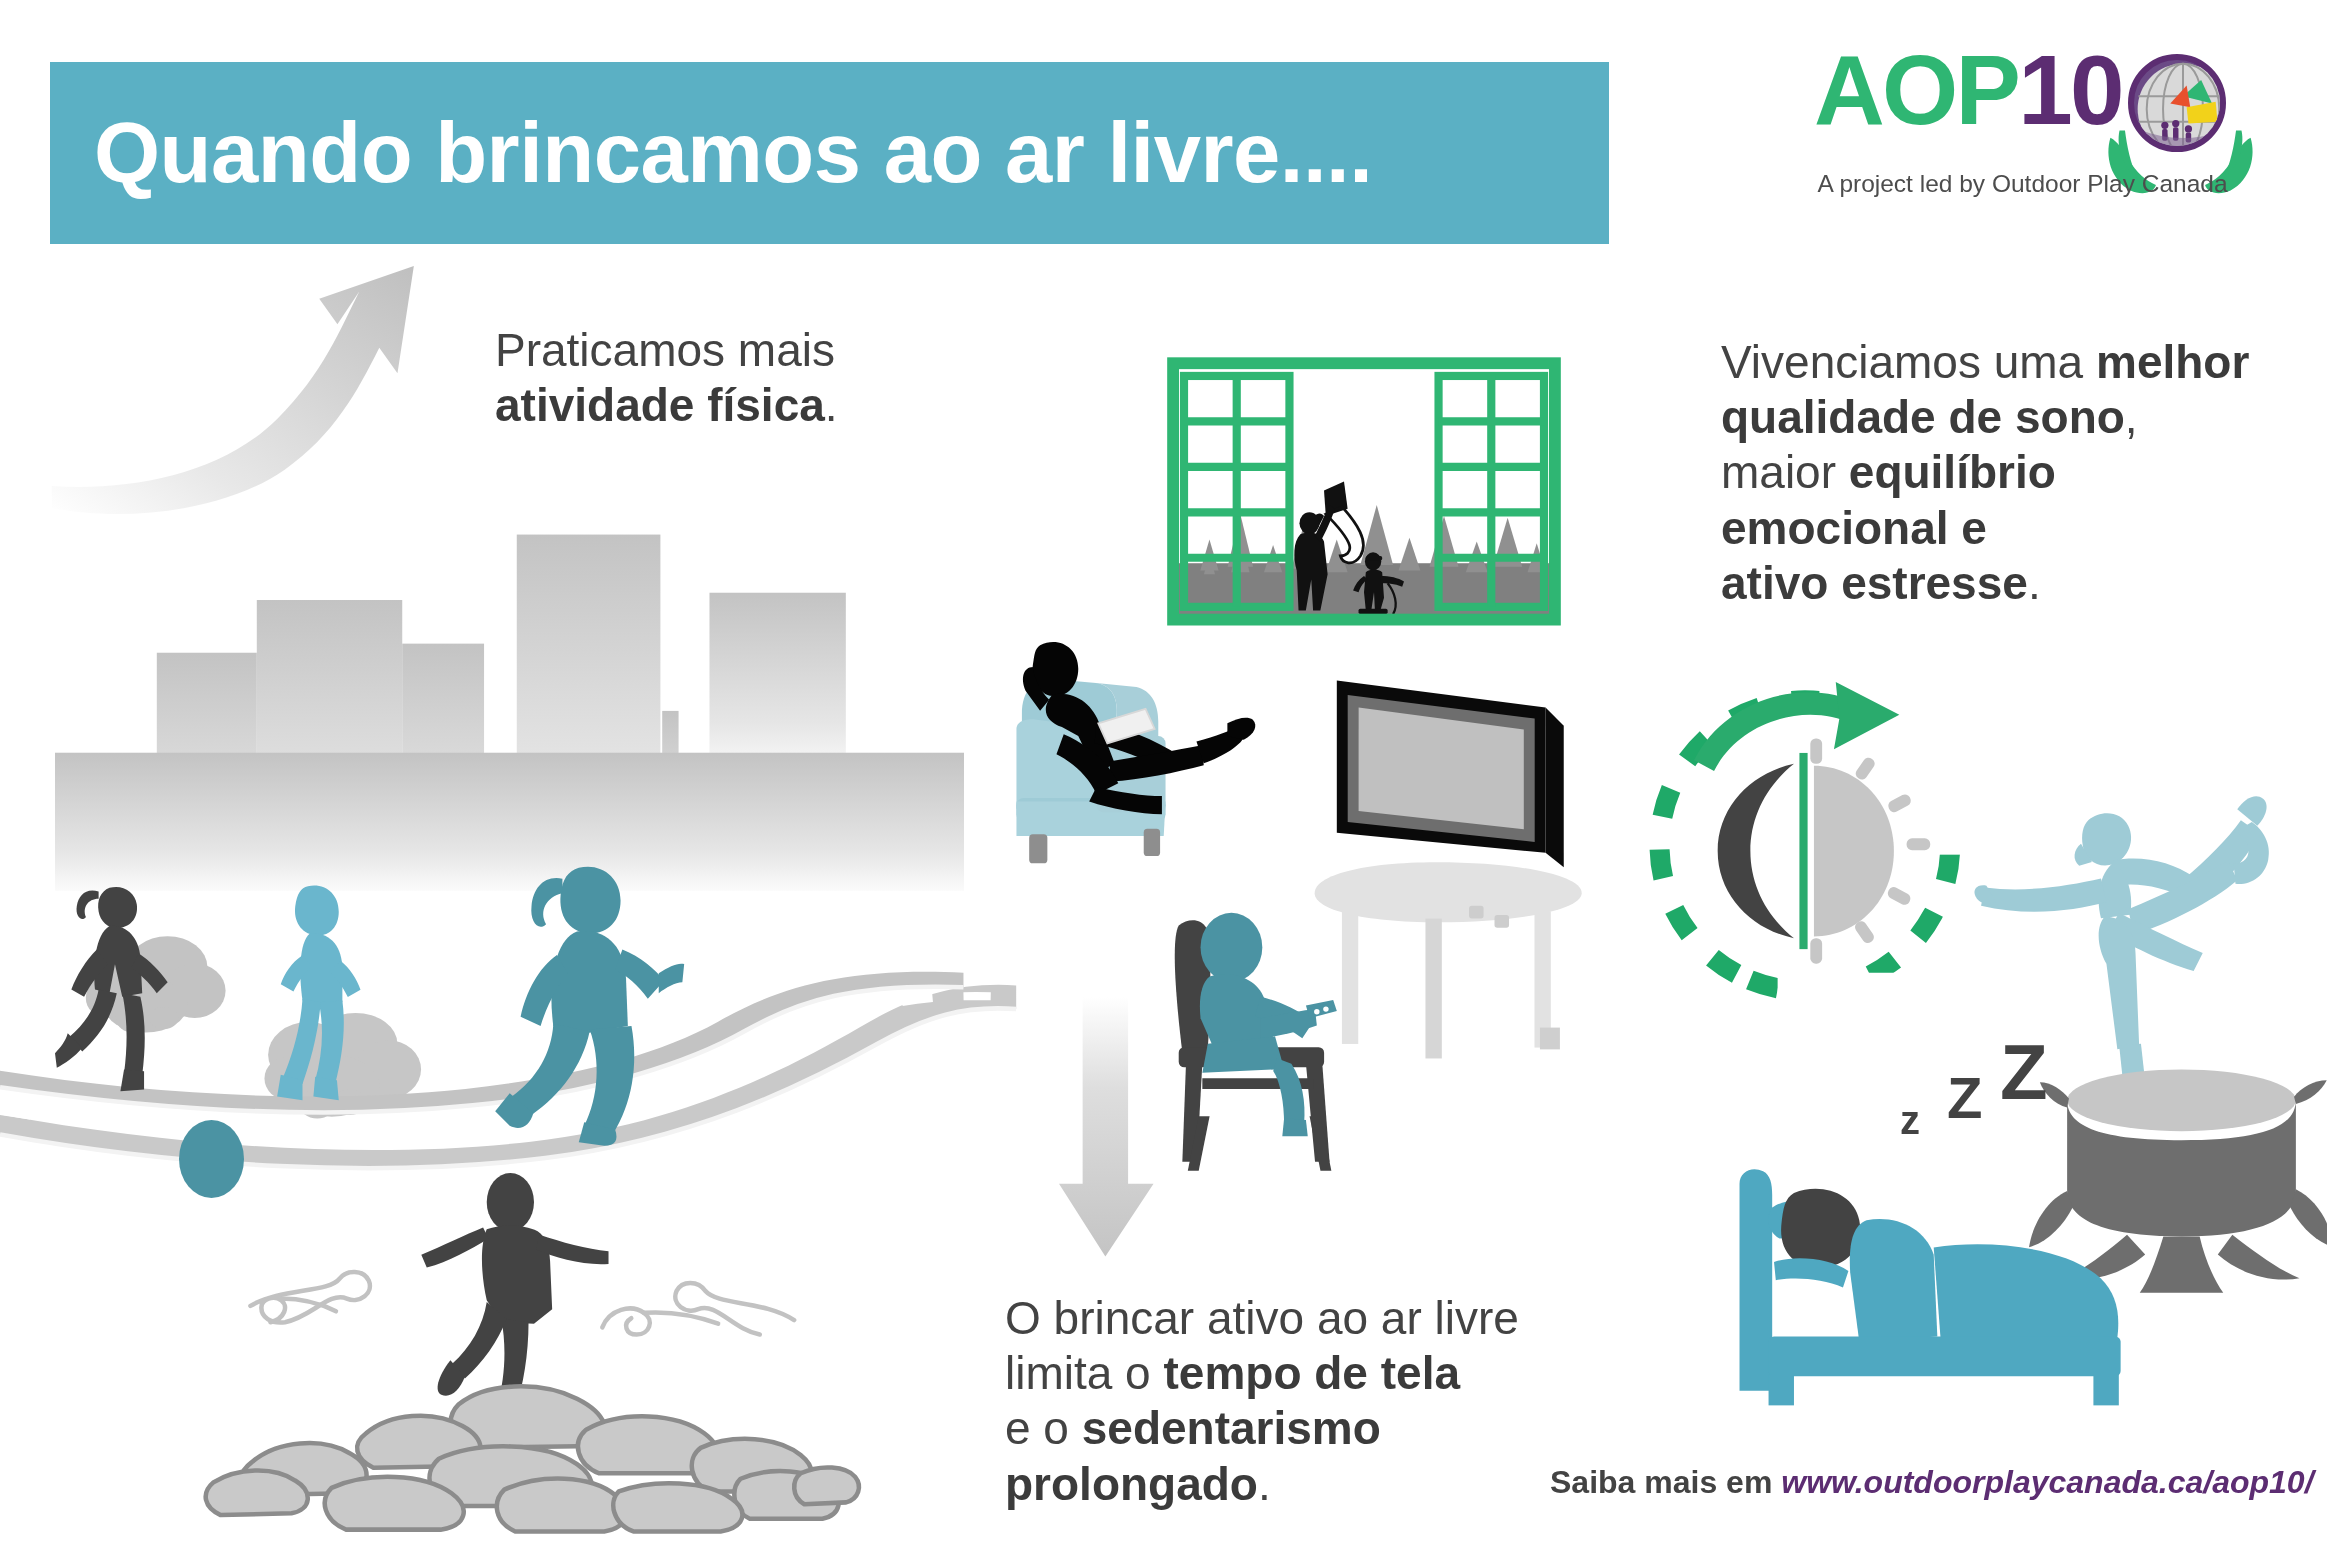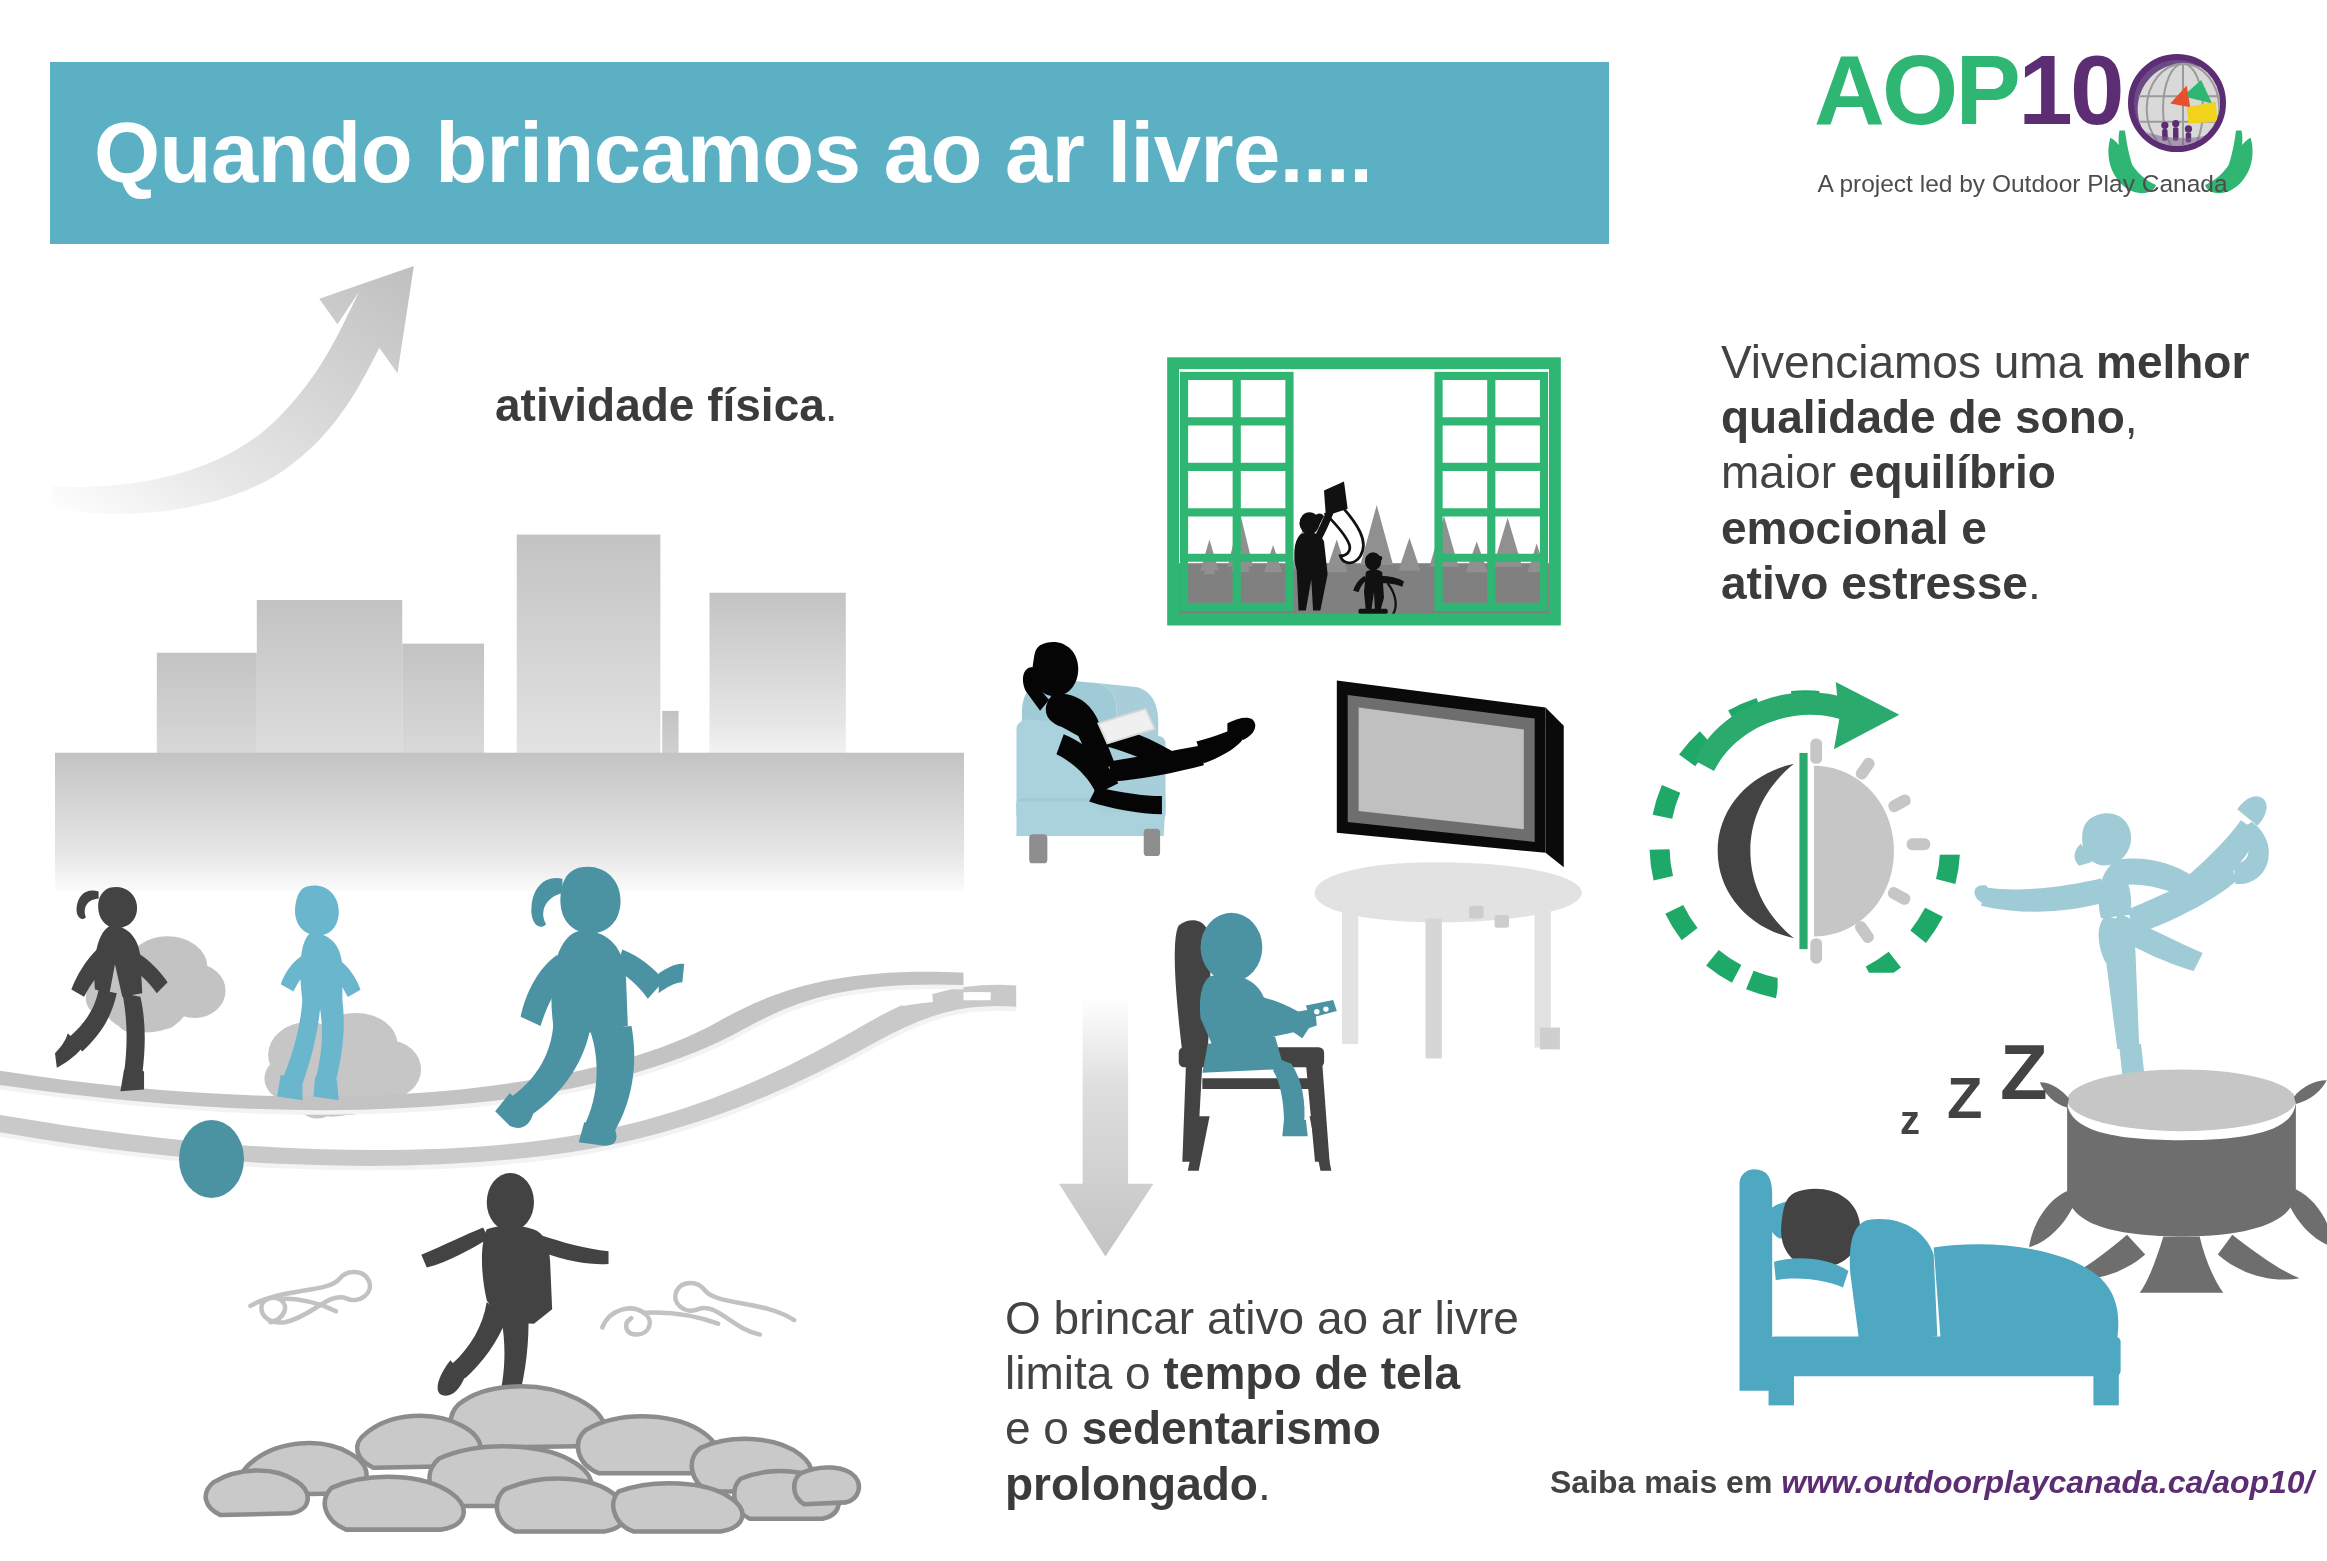--- a/index.html
+++ b/index.html
@@ -100,21 +100,21 @@
         <stop offset="0.30" stop-color="#e8e8e8"></stop>
         <stop offset="1" stop-color="#bfbfbf"></stop>
       </linearGradient>
     </defs>
     <path d="M2 244 C90 250 190 230 250 170 C300 120 320 70 340 30
              L316 66 L296 38 L400 2 L382 120 L362 92
              C338 140 312 188 258 226 C192 272 82 284 2 268 Z" fill="url(#upArrowGrad)"></path>
   </svg>
 
   <div class="abs body-text" id="text-physical">
-    <br>
+    <span>Praticamos mais</span><br>
     <b>atividade física</b><span>.</span>
   </div>
 
   <svg class="abs" style="left:55px;top:509px;" width="909" height="382" viewBox="0 0 1000 420">
     <defs>
       <linearGradient id="cityGrad" x1="0" y1="0" x2="0" y2="1">
         <stop offset="0" stop-color="#c3c3c3"></stop>
         <stop offset="0.72" stop-color="#e6e6e6"></stop>
         <stop offset="1" stop-color="#fbfbfb"></stop>
       </linearGradient>

